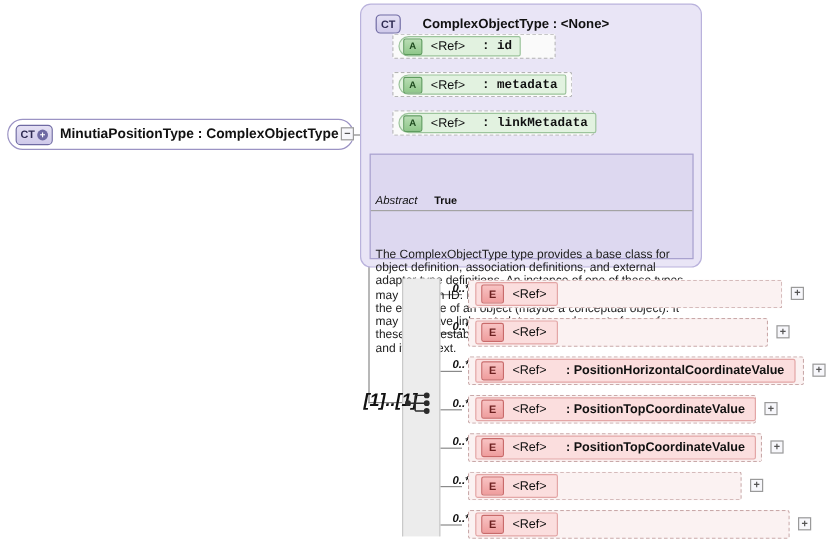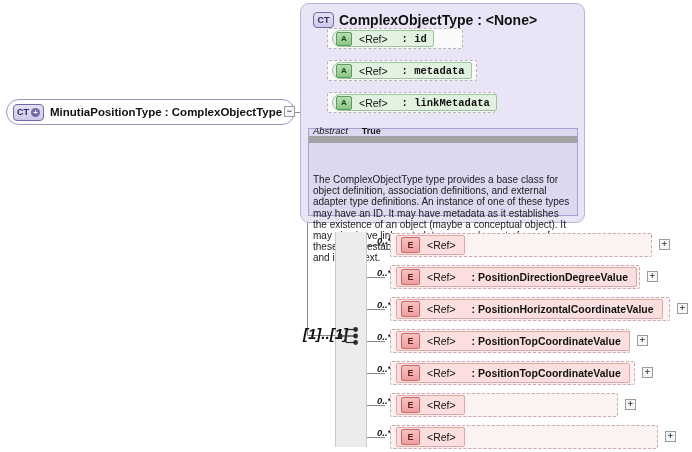--- a/index.html
+++ b/index.html
@@ -52,21 +52,21 @@
   }
   #cot-title{
     position:absolute;left:12px;top:8px;display:flex;align-items:center;white-space:nowrap;
   }
   #cot-title .ct-badge2{
     display:inline-flex;align-items:center;justify-content:center;
     width:19px;height:14px;border:1px solid #6f6aa3;border-radius:4px;
     background:linear-gradient(#e4e0f4,#cfc9ea);
     font-size:9px;font-weight:bold;color:#2e2a52;line-height:1;
   }
-  #cot-title .t{font-weight:bold;font-size:14px;margin-left:5px;color:#111;}
+  #cot-title .t{font-weight:bold;font-size:11px;margin-left:18px;color:#111;}
 
   
   .attr-row{
     position:absolute;height:21px;box-sizing:border-box;
     border:1px dashed #b4b4b4;background:#fafafa;
     display:flex;align-items:center;padding-left:4px;
     border-radius:2px;
   }
   .attr-inner{
     display:flex;align-items:center;height:17px;box-sizing:border-box;
@@ -82,22 +82,22 @@
   }
   .ref{margin-left:7px;font-size:10.5px;color:#111;}
   .attr-name{margin-left:14px;font-size:10.5px;font-weight:bold;color:#111;font-family:Liberation Mono, monospace;}
 
   
   #doc-panel{
     position:absolute;left:308px;top:128px;width:270px;height:88px;
     box-sizing:border-box;border:1px solid #a9a2cf;background:#ddd8f0;
   }
   #doc-head{
-    height:14px;border-bottom:7px solid #a3a3a3;
-    display:flex;align-items:flex-end;padding:0 4px;box-sizing:border-box;
+    height:14px;border-bottom:1px solid #a3a3a3;
+    display:flex;align-items:flex-start;padding:0 4px;box-sizing:border-box;margin-top:33px;
   }
   #doc-head .k{font-style:italic;font-size:9.5px;color:#111;}
   #doc-head .v{font-weight:bold;font-size:9px;color:#111;margin-left:14px;}
   #doc-body{
     padding:3px 4px 0 4px;font-size:10px;line-height:11.2px;color:#1b1b1b;margin-top:28px;
   }
 
   
   #seq-band{
     position:absolute;left:335px;top:232px;width:30px;height:215px;
@@ -231,21 +231,20 @@
       <span class="ref">&lt;Ref&gt;</span>
     </div>
   </div>
   <div class="toggle" style="left:659px;top:239px;">+</div>
 
   <div class="card" style="left:377px;top:267px;">0..*</div>
   <div class="el-row" style="left:390px;top:265px;width:250px;">
     <div class="el-inner">
       <span class="e-badge">E</span>
       <span class="ref">&lt;Ref&gt;</span>
-      <span class="el-name">: PositionDirectionDegreeValue</span>
     </div>
   </div>
   <div class="toggle" style="left:647px;top:271px;">+</div>
 
   <div class="card" style="left:377px;top:299px;">0..*</div>
   <div class="el-row" style="left:390px;top:297px;width:280px;">
     <div class="el-inner">
       <span class="e-badge">E</span>
       <span class="ref">&lt;Ref&gt;</span>
       <span class="el-name">: PositionHorizontalCoordinateValue</span>

